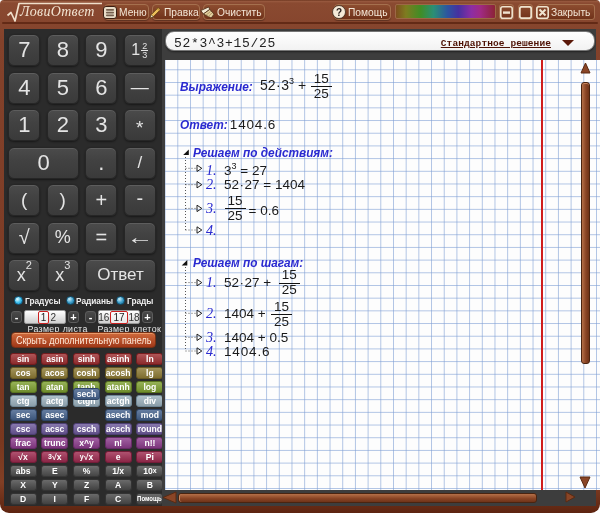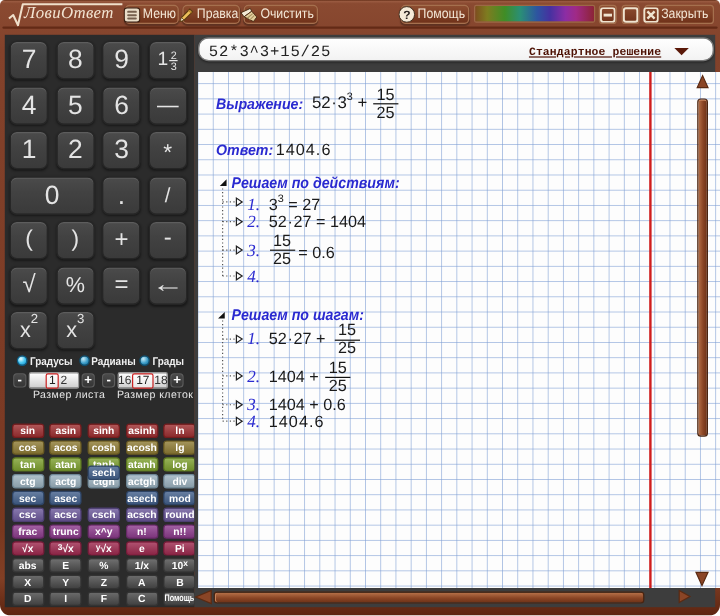--- a/index.html
+++ b/index.html
@@ -167,20 +167,21 @@
 <div class="key" style="left:81.25px;top:192.5px;width:32px;height:32px;font-size:20px;">=</div>
 <div class="key" style="left:119.75px;top:192.5px;width:32px;height:32px;font-size:20px;">
       <span style="display:inline-block;transform:scaleX(1.35);">←</span>
     </div>
 <div class="key" style="left:4.25px;top:230px;width:32px;height:32px;font-size:18px;">
       <span>x<sup style="font-size:11px;position:relative;top:-4.5px;line-height:0;">2</sup></span>
     </div>
 <div class="key" style="left:42.75px;top:230px;width:32px;height:32px;font-size:18px;">
       <span>x<sup style="font-size:11px;position:relative;top:-4.5px;line-height:0;">3</sup></span>
     </div>
+<div class="key" style="left:81.25px;top:230px;width:70.5px;height:32px;font-size:17px;">Ответ</div>
 <div class="radio" style="left:10px;top:266.5px;background:radial-gradient(circle at 35% 30%,#eafcff,#44c4f0 50%,#1585be);border:1px solid #0e5e86;"></div>
 <div class="rlab" style="left:20.5px;top:266.5px;">Градусы</div>
 <div class="radio" style="left:61.5px;top:266.5px;background:radial-gradient(circle at 35% 30%,#c8ecf8,#3a9cc8 55%,#14648e);border:1px solid #0e4e6e;"></div>
 <div class="rlab" style="left:72.0px;top:266.5px;">Радианы</div>
 <div class="radio" style="left:112px;top:266.5px;background:radial-gradient(circle at 35% 30%,#c8ecf8,#3a9cc8 55%,#14648e);border:1px solid #0e4e6e;"></div>
 <div class="rlab" style="left:122.5px;top:266.5px;">Грады</div>
 <div class="spbtn" style="left:7px;top:282px;">-</div>
 <div class="spbox" style="left:20px;top:281px;width:42px;">
       <span style="color:#bbb;">&nbsp;</span>
       <span class="spcur">1</span>
@@ -189,20 +190,23 @@
 <div class="spbtn" style="left:64px;top:282px;">+</div>
 <div class="spbtn" style="left:81px;top:282px;">-</div>
 <div class="spbox" style="left:94px;top:281px;width:42px;">
       <span>16</span>
       <span class="spcur">17</span>
       <span>18</span>
     </div>
 <div class="spbtn" style="left:138px;top:282px;">+</div>
 <div class="splab" style="left:23.5px;top:295px;">Размер листа</div>
 <div class="splab" style="left:93.5px;top:295px;">Размер клеток</div>
+<div class="hidebtn">
+      <span style="display:inline-block;transform:scaleX(0.82);">Скрыть дополнительную панель</span>
+    </div>
 <div class="fb" style="left:5.6px;top:324.2px;background:linear-gradient(rgba(255,255,255,.18),rgba(0,0,0,.12)),#9e3032;border:1px solid #731c1e;">sin</div>
 <div class="fb" style="left:37.3px;top:324.2px;background:linear-gradient(rgba(255,255,255,.18),rgba(0,0,0,.12)),#9e3032;border:1px solid #731c1e;">asin</div>
 <div class="fb" style="left:69px;top:324.2px;background:linear-gradient(rgba(255,255,255,.18),rgba(0,0,0,.12)),#9e3032;border:1px solid #731c1e;">sinh</div>
 <div class="fb" style="left:100.7px;top:324.2px;background:linear-gradient(rgba(255,255,255,.18),rgba(0,0,0,.12)),#9e3032;border:1px solid #731c1e;">asinh</div>
 <div class="fb" style="left:132.4px;top:324.2px;background:linear-gradient(rgba(255,255,255,.18),rgba(0,0,0,.12)),#9e3032;border:1px solid #731c1e;">ln</div>
 <div class="fb" style="left:5.6px;top:338.2px;background:linear-gradient(rgba(255,255,255,.18),rgba(0,0,0,.12)),#8f7c36;border:1px solid #675822;">cos</div>
 <div class="fb" style="left:37.3px;top:338.2px;background:linear-gradient(rgba(255,255,255,.18),rgba(0,0,0,.12)),#8f7c36;border:1px solid #675822;">acos</div>
 <div class="fb" style="left:69px;top:338.2px;background:linear-gradient(rgba(255,255,255,.18),rgba(0,0,0,.12)),#8f7c36;border:1px solid #675822;">cosh</div>
 <div class="fb" style="left:100.7px;top:338.2px;background:linear-gradient(rgba(255,255,255,.18),rgba(0,0,0,.12)),#8f7c36;border:1px solid #675822;">acosh</div>
 <div class="fb" style="left:132.4px;top:338.2px;background:linear-gradient(rgba(255,255,255,.18),rgba(0,0,0,.12)),#8f7c36;border:1px solid #675822;">lg</div>
@@ -290,21 +294,21 @@
         <span class="n">15</span>
         <span class="d">25</span>
       </div>
 <div class="ln" style="left:41px;top:247.2px;"><span class="sn">2.</span></div>
 <div class="ln" style="left:59px;top:247.2px;">1404 +</div>
 <div class="frA" style="left:105.9px;top:240.6px;">
         <span class="n">15</span>
         <span class="d">25</span>
       </div>
 <div class="ln" style="left:41px;top:271.2px;"><span class="sn">3.</span></div>
-<div class="ln" style="left:59px;top:271.2px;">1404 + 0.6</div>
+<div class="ln" style="left:59px;top:271.2px;">1404 + 0.5</div>
 <div class="ln" style="left:41px;top:284.9px;"><span class="sn">4.</span></div>
 <div class="ln" style="left:59px;top:284.9px;letter-spacing:0.85px;">1404.6</div>
 <svg width="413" height="430" style="position:absolute;left:0;top:0;">
         <polygon points="18.2,95 23.8,89.4 23.8,95" fill="#111"></polygon>
         <polygon points="16.7,205.5 22.3,199.9 22.3,205.5" fill="#111"></polygon>
         <path d="M20.5 97 V170" stroke="#555" stroke-width="1" stroke-dasharray="1,2" fill="none"></path>
         <path d="M20.5 108.3 H31" stroke="#555" stroke-width="1" stroke-dasharray="1,2" fill="none"></path>
         <path d="M20.5 124.7 H31" stroke="#555" stroke-width="1" stroke-dasharray="1,2" fill="none"></path>
         <path d="M20.5 148.4 H31" stroke="#555" stroke-width="1" stroke-dasharray="1,2" fill="none"></path>
         <path d="M20.5 170 H31" stroke="#555" stroke-width="1" stroke-dasharray="1,2" fill="none"></path>

